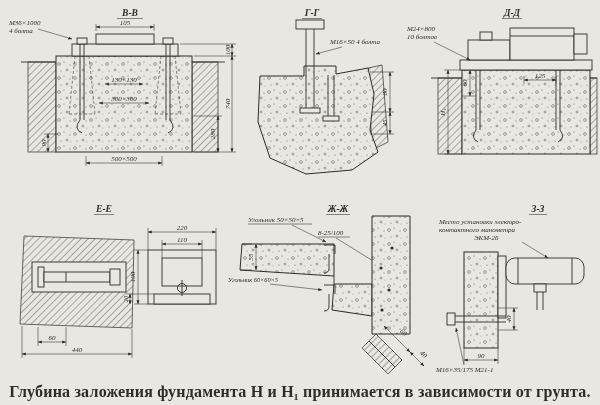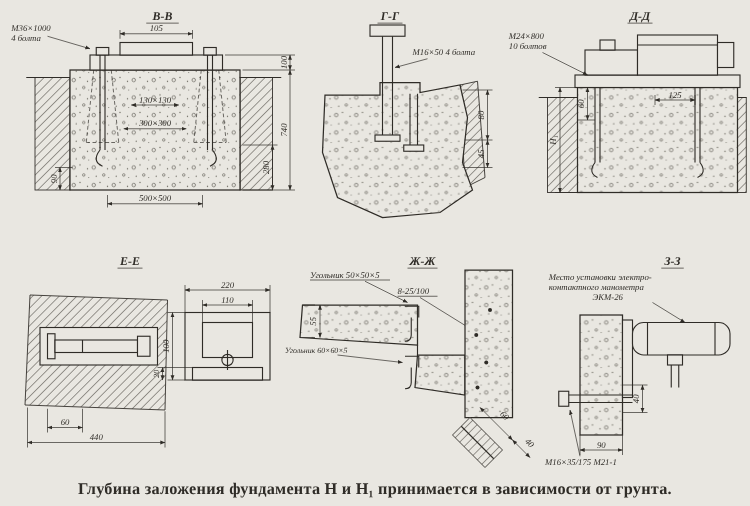--- a/index.html
+++ b/index.html
@@ -12,21 +12,21 @@
   .tl{font-size:7px;font-style:italic}
   .td{font-size:7px;font-style:italic}
   .ts{font-size:6.3px;font-style:italic}
   .ln{stroke:#2f2c27;stroke-width:.9;fill:none}
   .lnf{stroke:#2f2c27;stroke-width:.9;fill:#e9e7e1}
   .thin{stroke:#2f2c27;stroke-width:.55;fill:none}
   .dim{stroke:#2f2c27;stroke-width:.55;fill:none}
   .fc{fill:url(#conc);stroke:#2f2c27;stroke-width:1}
   .fh{fill:url(#hatch);stroke:#2f2c27;stroke-width:.7}
   .ink{fill:#2f2c27;stroke:none}
-  .caption{position:absolute;left:0;right:0;top:383px;text-align:center;font-size:13px;font-weight:bold;color:#2f2c27;letter-spacing:.2px}
+  .caption{position:absolute;left:0;right:0;top:383px;text-align:center;font-size:16px;font-weight:bold;color:#2f2c27;letter-spacing:.2px}
 </style>
 </head>
 <body>
 
 <div class="sheet">
 
   <svg width="0" height="0" style="position:absolute">
     <defs>
       <pattern id="hatch" width="5" height="5" patternUnits="userSpaceOnUse" patternTransform="rotate(45)">
         <rect width="5" height="5" fill="#e9e7e1"></rect>

